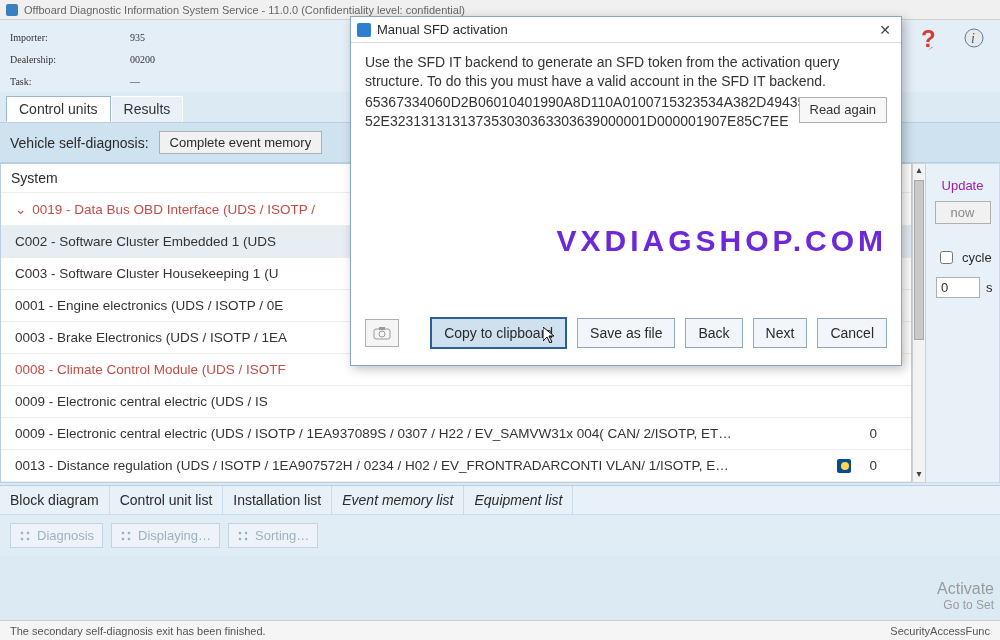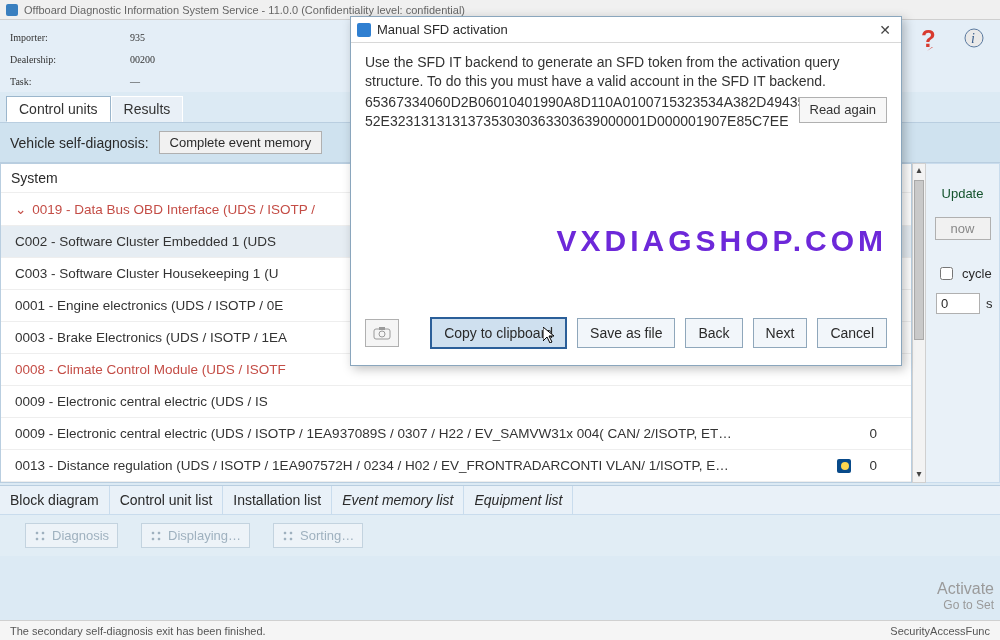--- a/index.html
+++ b/index.html
@@ -97,21 +97,21 @@
   .sysitem.red { color:#c44d46; }
   .sysitem.hl { background:#e6edf3; }
   .scrollcol {
     width:14px; background:#f3f3f3; border:1px solid #d0d0d0; position:relative;
   }
   .scrollcol .thumb { position:absolute; left:1px; right:1px; top:16px; height:160px; background:#c9c9c9; border:1px solid #aaa; }
   .scrollcol .arr { position:absolute; left:0; right:0; height:14px; font-size:10px; text-align:center; color:#444; }
   .scrollcol .arr.up { top:0; }
   .scrollcol .arr.dn { bottom:0; }
   .sidecol { width:74px; background:#e9f1f8; padding:6px 6px; border:1px solid #c9dced; border-left:none; }
-  .sidecol .lbl { font-size:13px; text-align:center; margin:16px 0; color:#14532d; }
+  .sidecol .lbl { font-size:13px; text-align:center; margin:8px 0; color:#a21caf; }
   .sidecol .btn { width:56px; margin:0 auto; display:block; background:#f1f1f1; border:1px solid #b0b0b0; padding:3px 0; font-size:13px; color:#888; text-align:center; }
   .sidecol .chkrow { display:flex; align-items:center; gap:6px; margin-top:24px; margin-left:4px; font-size:13px; }
   .sidecol .numbox { width:44px; border:1px solid #b0b0b0; background:#fff; padding:2px 4px; display:inline-block; }
   .moonicon { width:14px; height:14px; background:#084a8a; border-radius:2px; display:inline-block; position:relative; }
   .moonicon::after { content:""; position:absolute; width:8px; height:8px; background:#ffd74f; border-radius:50%; top:3px; left:4px; }
   
   .bottomtabs {
     display:flex; border-top:1px solid #b9cee0; background:#e9f1f8;
     margin-top:2px;
   }
@@ -120,21 +120,20 @@
   }
   .btab.italic { font-style:italic; }
   
   .bottombar {
     display:flex; gap:8px; padding:8px 10px; background:#e1edf5; border-top:1px solid #c9dced;
     color:#9fb1bf;
   }
   .bottombar .bbtn {
     border:1px solid #c3d3df; background:#edf3f8; padding:4px 8px; display:flex; align-items:center; gap:6px;
     color:#9fb1bf;
-    margin-left:15px;
   }
   .bottombar .dots { width:12px; height:12px; display:inline-block;
     background:
       radial-gradient(circle at 3px 3px, #9fb1bf 1.5px, transparent 1.6px),
       radial-gradient(circle at 9px 3px, #9fb1bf 1.5px, transparent 1.6px),
       radial-gradient(circle at 3px 9px, #9fb1bf 1.5px, transparent 1.6px),
       radial-gradient(circle at 9px 9px, #9fb1bf 1.5px, transparent 1.6px);
   }
   .activate {
     position:absolute; right:6px; bottom:28px; text-align:right; color:#9a9a9a; font-size:16px;

